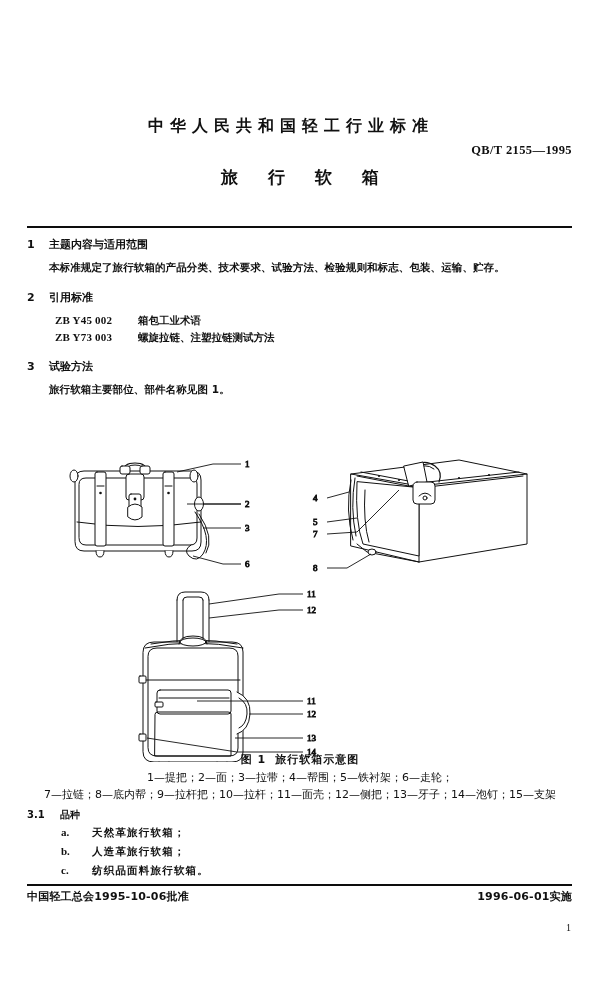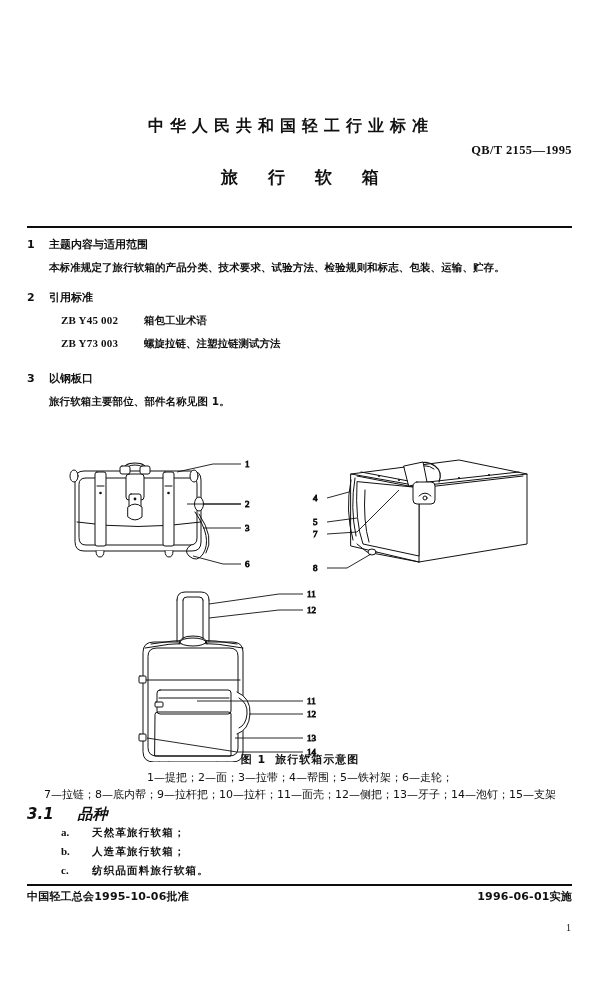--- a/index.html
+++ b/index.html
@@ -36,30 +36,30 @@
   .body{
     position:absolute;left:27px;width:546px;top:236px;
     font-size:10.5px;line-height:17px;
   }
   .h2{
     font-weight:bold;font-size:11px;margin:0 0 6px 0;
     display:flex;gap:10px;
   }
   .h2 .num{min-width:12px;}
   .h3{
-    font-weight:bold;font-size:15px;margin:0;
-    display:flex;gap:24px;font-style:italic;
+    font-weight:bold;font-size:10px;margin:0;
+    display:flex;gap:11px;
   }
   .h3 .num{min-width:22px;}
   .para{
     margin:0 0 1px 0;text-indent:22px;font-weight:bold;
     letter-spacing:.1px;text-align:justify;
   }
   .refline{
-    display:flex;gap:0;margin:6px;font-weight:bold;padding-left:28px;
+    display:flex;gap:0;margin:0;font-weight:bold;padding-left:28px;
   }
   .refline .code{
     min-width:83px;font-family:"Liberation Serif","DejaVu Serif",serif;
     font-size:11px;letter-spacing:.2px;
   }
   .refline .nm{font-size:10.5px;text-align:center;}
   .blk{height:12px;}
   .item{
     display:flex;gap:0;font-weight:bold;padding-left:34px;margin:0;line-height:19px;
   }
@@ -132,21 +132,21 @@
     </p>
     <p class="refline">
       <span class="code">ZB Y73 003</span>
       <span class="nm">螺旋拉链、注塑拉链测试方法</span>
     </p>
 
     <div class="blk"></div>
 
     <div class="h2">
       <span class="num">3</span>
-      <span>以钢板口</span>
+      <span>试验方法</span>
     </div>
     <p class="para">旅行软箱主要部位、部件名称见图 1。</p>
   </div>
 
   <div class="figure">
     <svg width="546" height="310" viewBox="0 0 546 310" fill="none" stroke="#111" stroke-width="1">
 
       <g stroke-linejoin="round" stroke-linecap="round">
         <path d="M48 28 q0 -9 9 -9 h108 q9 0 9 9 v62 q0 9 -9 9 h-108 q-9 0 -9 -9 z" fill="#fff"></path>
         <path d="M52 32 q0 -6 7 -6 h104 q7 0 7 6 v54 q0 7 -7 7 h-104 q-7 0 -7 -7 z" fill="none"></path>

